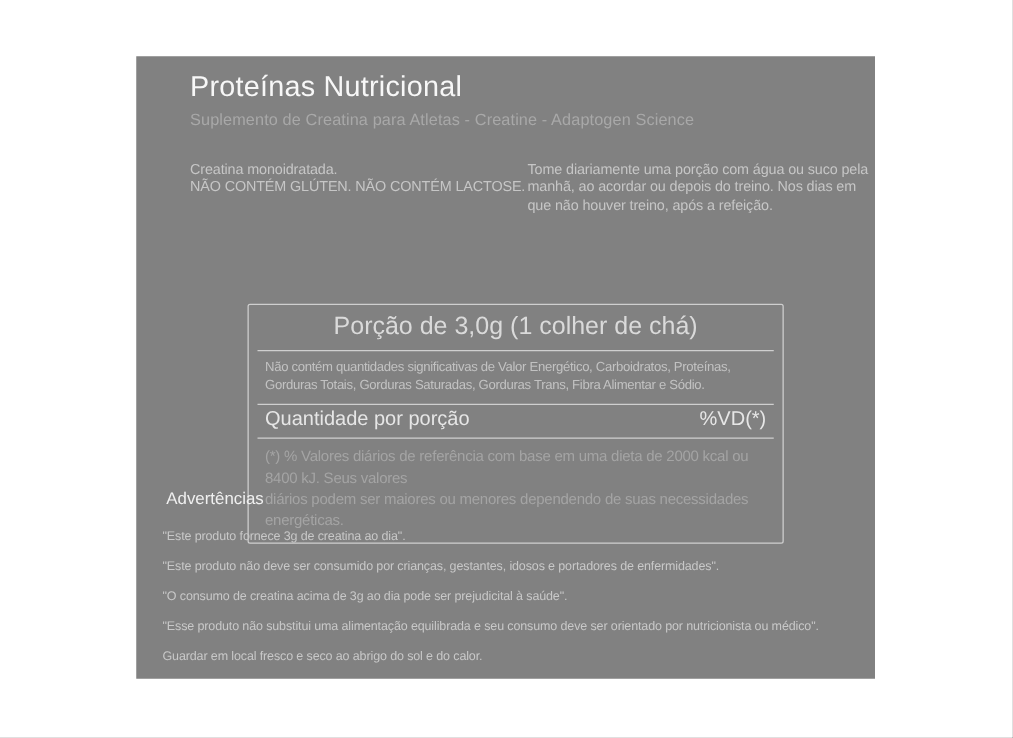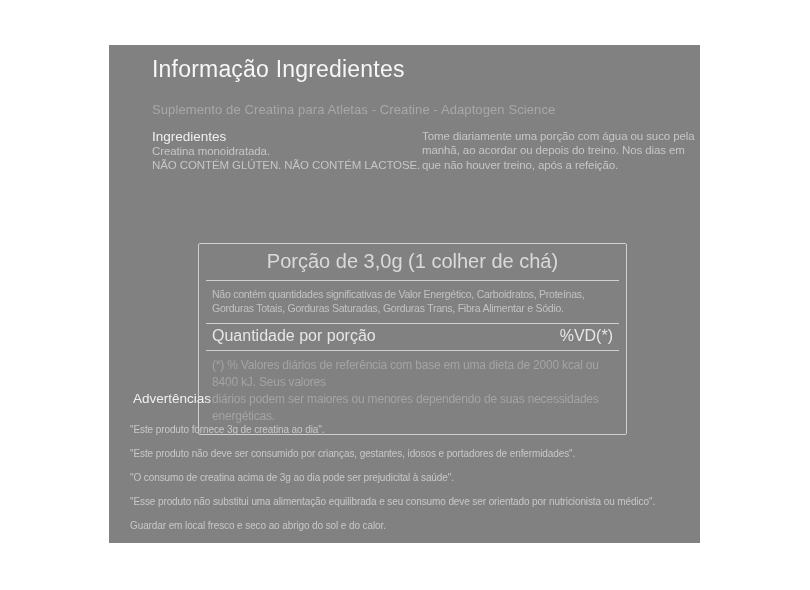--- a/index.html
+++ b/index.html
@@ -26,21 +26,21 @@
     top: 12px;
   }
   .title {
     font-size: 23px;
     font-weight: 300;
     color: #f7f7f7;
     line-height: 1.1;
     letter-spacing: 0.2px;
   }
   .subtitle {
-    margin-top: 20px;
+    margin-top: 6px;
     font-size: 13px;
     font-weight: 300;
     color: #a8a8a8;
     letter-spacing: 0.1px;
   }
   
   .columns {
     position: absolute;
     left: 43px;
     top: 84px;
@@ -126,27 +126,26 @@
     margin-bottom: 13px;
     white-space: pre-line;
   }
 </style>
 </head>
 <body>
 
 <div class="panel">
 
   <div class="header">
-    <div class="title">Informação Ingredientes</div>
+    <div class="title">Proteínas Nutricional</div>
     <div class="subtitle">Suplemento de Creatina para Atletas - Creatine - Adaptogen Science</div>
   </div>
 
   <div class="columns">
     <div class="col-ingredients">
-      <div class="section-heading">Ingredientes</div>
       <div class="section-body">Creatina monoidratada.
 NÃO CONTÉM GLÚTEN. NÃO CONTÉM LACTOSE.</div>
     </div>
     <div class="col-instructions">
       <div class="section-body">Tome diariamente uma porção com água ou suco pela
 manhã, ao acordar ou depois do treino. Nos dias em
 que não houver treino, após a refeição.</div>
     </div>
   </div>
 

